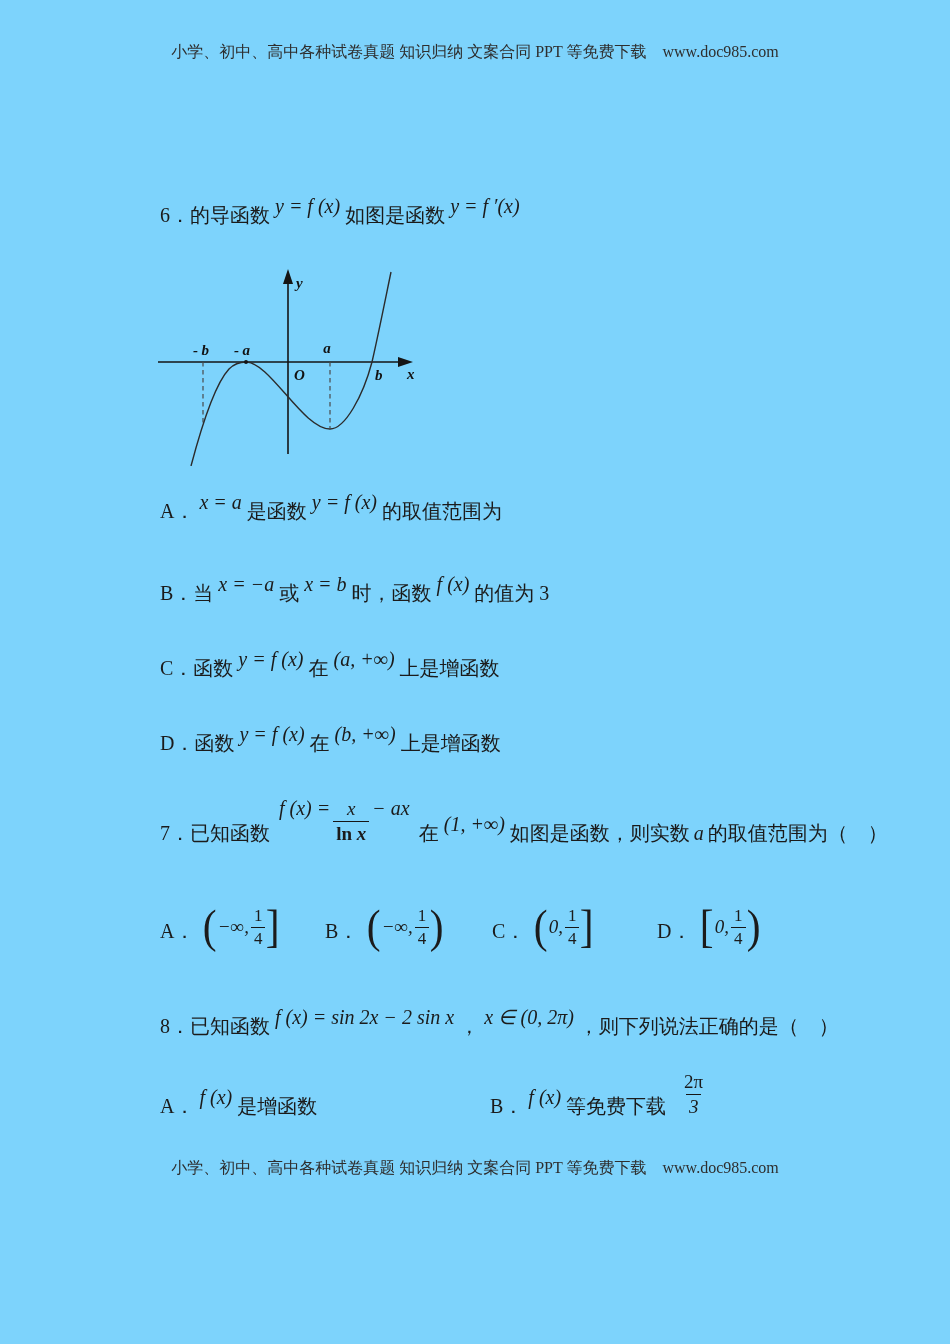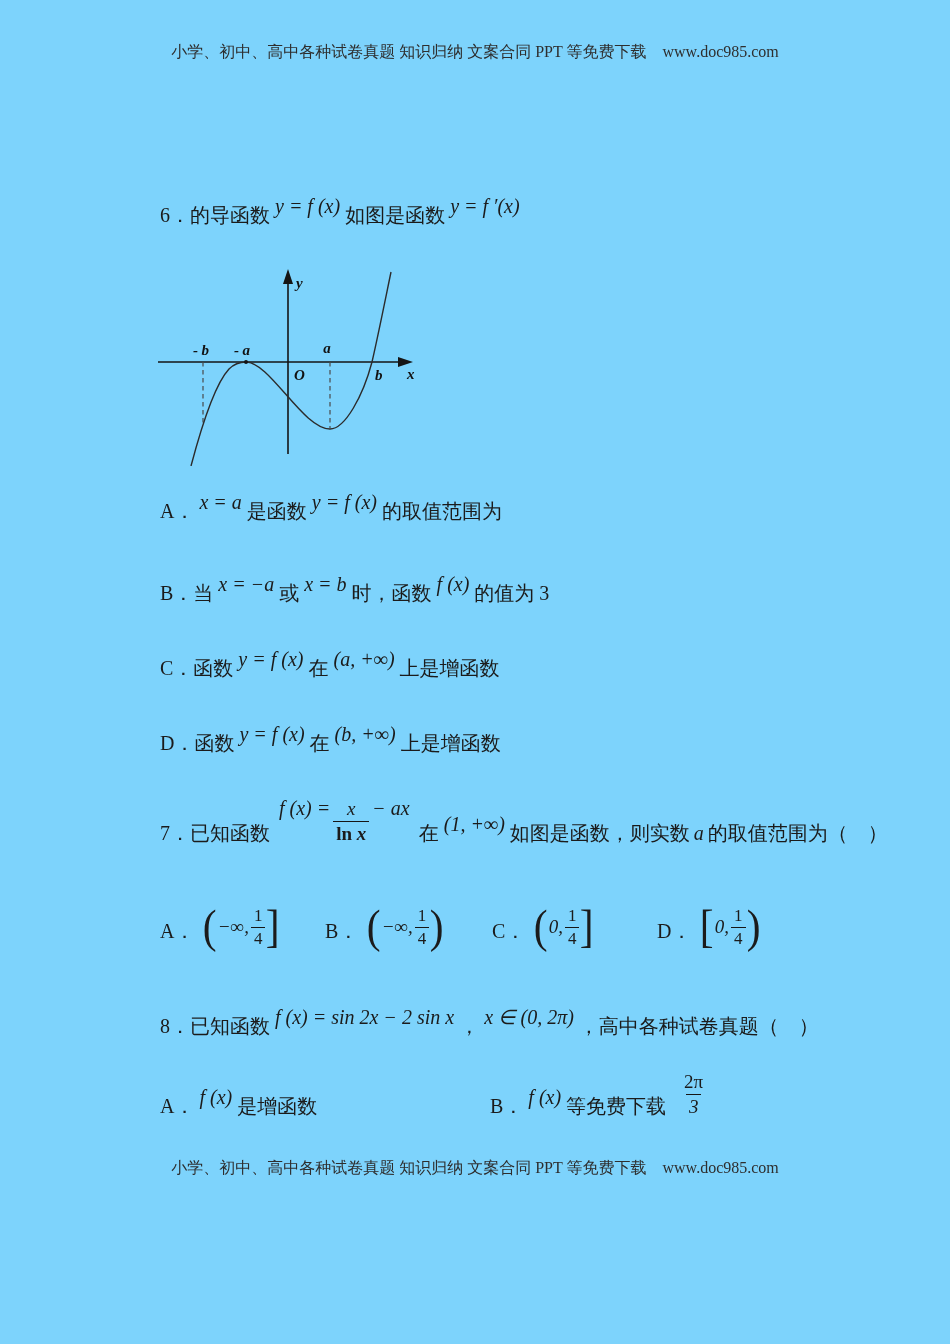--- a/index.html
+++ b/index.html
@@ -172,21 +172,21 @@
     </span>
   </div>
 
   <div class="line" style="top:1011px">
     <span class="cn">8．</span>
     <span class="cn">已知函数</span>
     <span class="math raised">f (x) = sin 2x − 2 sin x</span>
     <span class="cn">，</span>
     <span class="math raised">x ∈ (0, 2π)</span>
     <span class="cn">，</span>
-    <span class="cn">高中各种试卷真题（　）</span>
+    <span class="cn">则下列说法正确的是（　）</span>
   </div>
 
   <div class="line" style="top:1091px">
     <span class="cn">A．</span>
     <span class="math raised">f (x)</span>
     <span class="cn">是增函数</span>
   </div>
   <div class="line" style="top:1091px;left:490px">
     <span class="cn">B．</span>
     <span class="math raised">f (x)</span>

